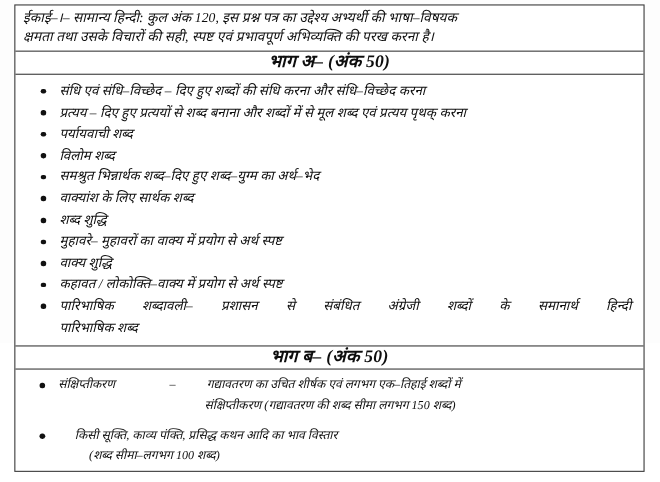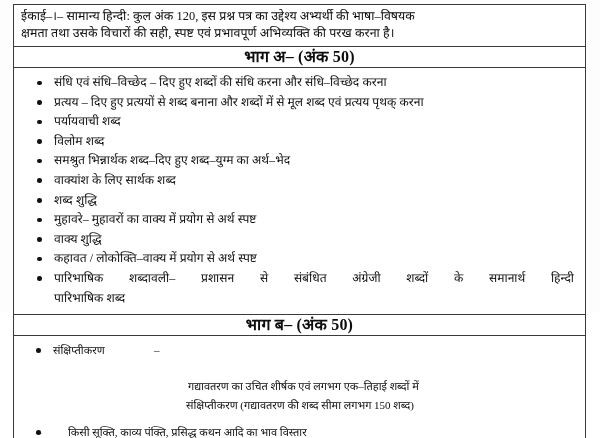--- a/index.html
+++ b/index.html
@@ -14,20 +14,21 @@
     font-family: "Liberation Serif", "DejaVu Serif", serif;
     color: #0d0d0d;
   }
 
   .page {
     width: 600px;
     height: 312px;
     position: relative;
     background: #fdfdfd;
     box-sizing: border-box;
+    font-style: italic;
   }
 
   
   .syllabus-table {
     position: absolute;
     left: 13px;
     top: 4px;
     width: 573px;
     border: 1px solid #3a3a3a;
     border-collapse: collapse;
@@ -151,21 +152,20 @@
   .def-desc {
     flex: 1 1 auto;
     min-width: 0;
   }
   .def-desc .d-line {
     display: block;
     white-space: nowrap;
   }
   .def-desc .d-line.indent {
     padding-left: 2px;
-    margin-top: 36px;
   }
   .def-desc .d-line.sub {
     padding-left: 13px;
   }
 </style>
 </head>
 <body>
 
 <div class="page">
   <div class="syllabus-table">

